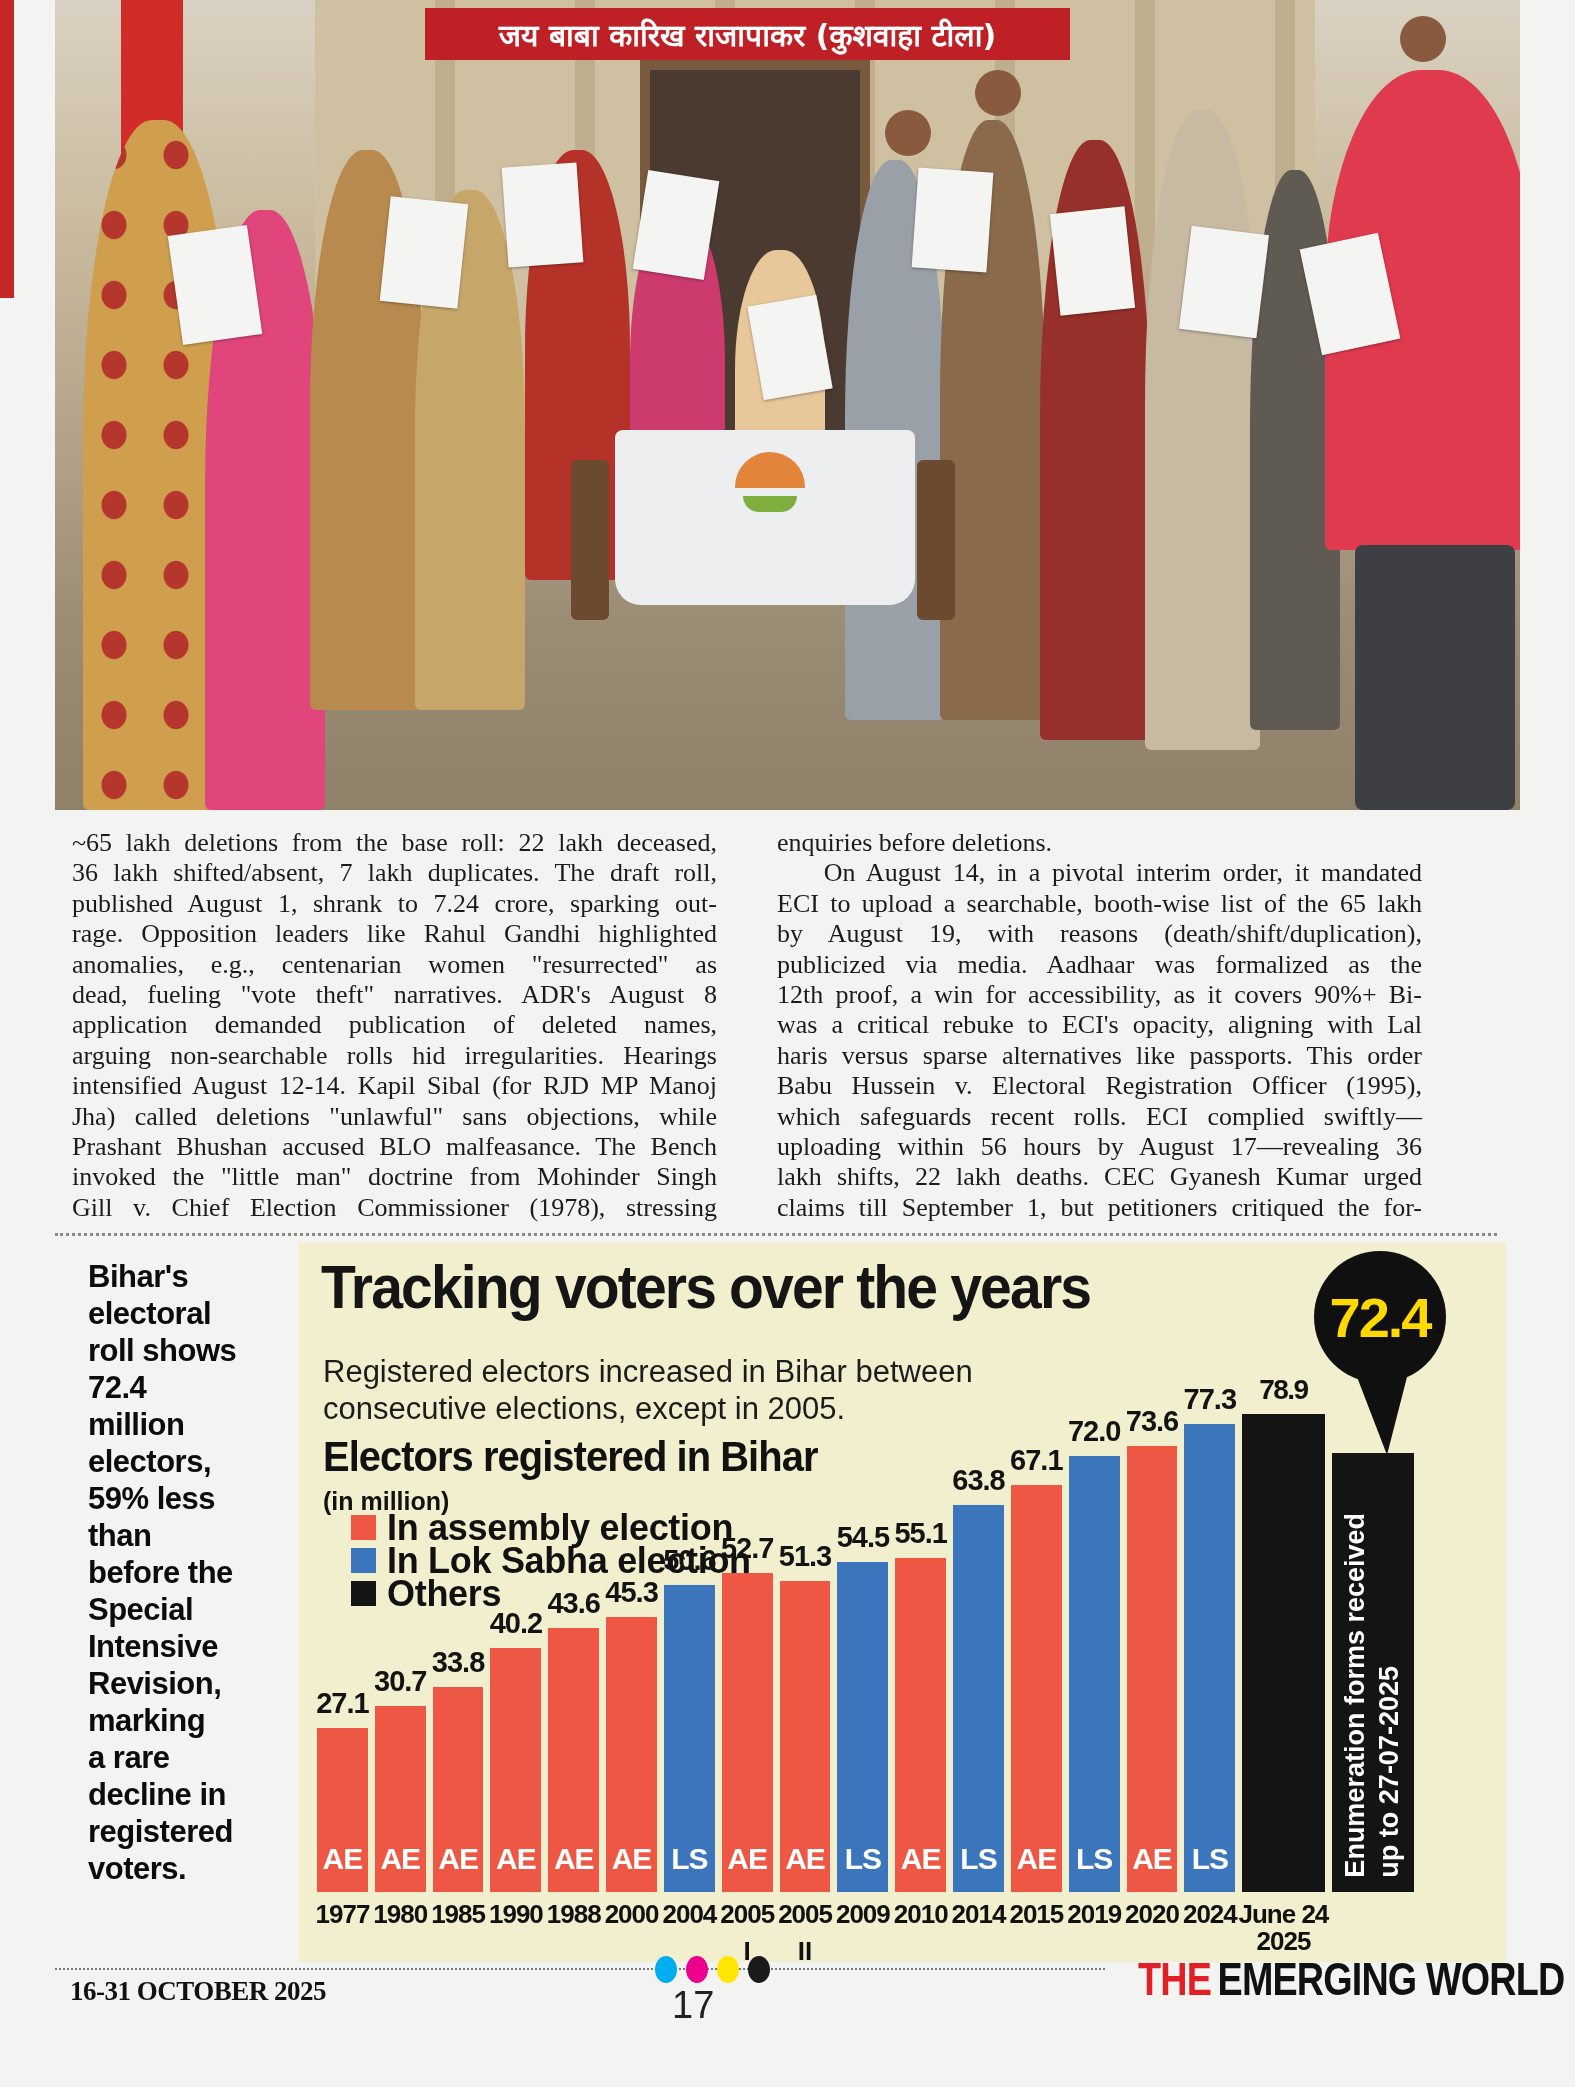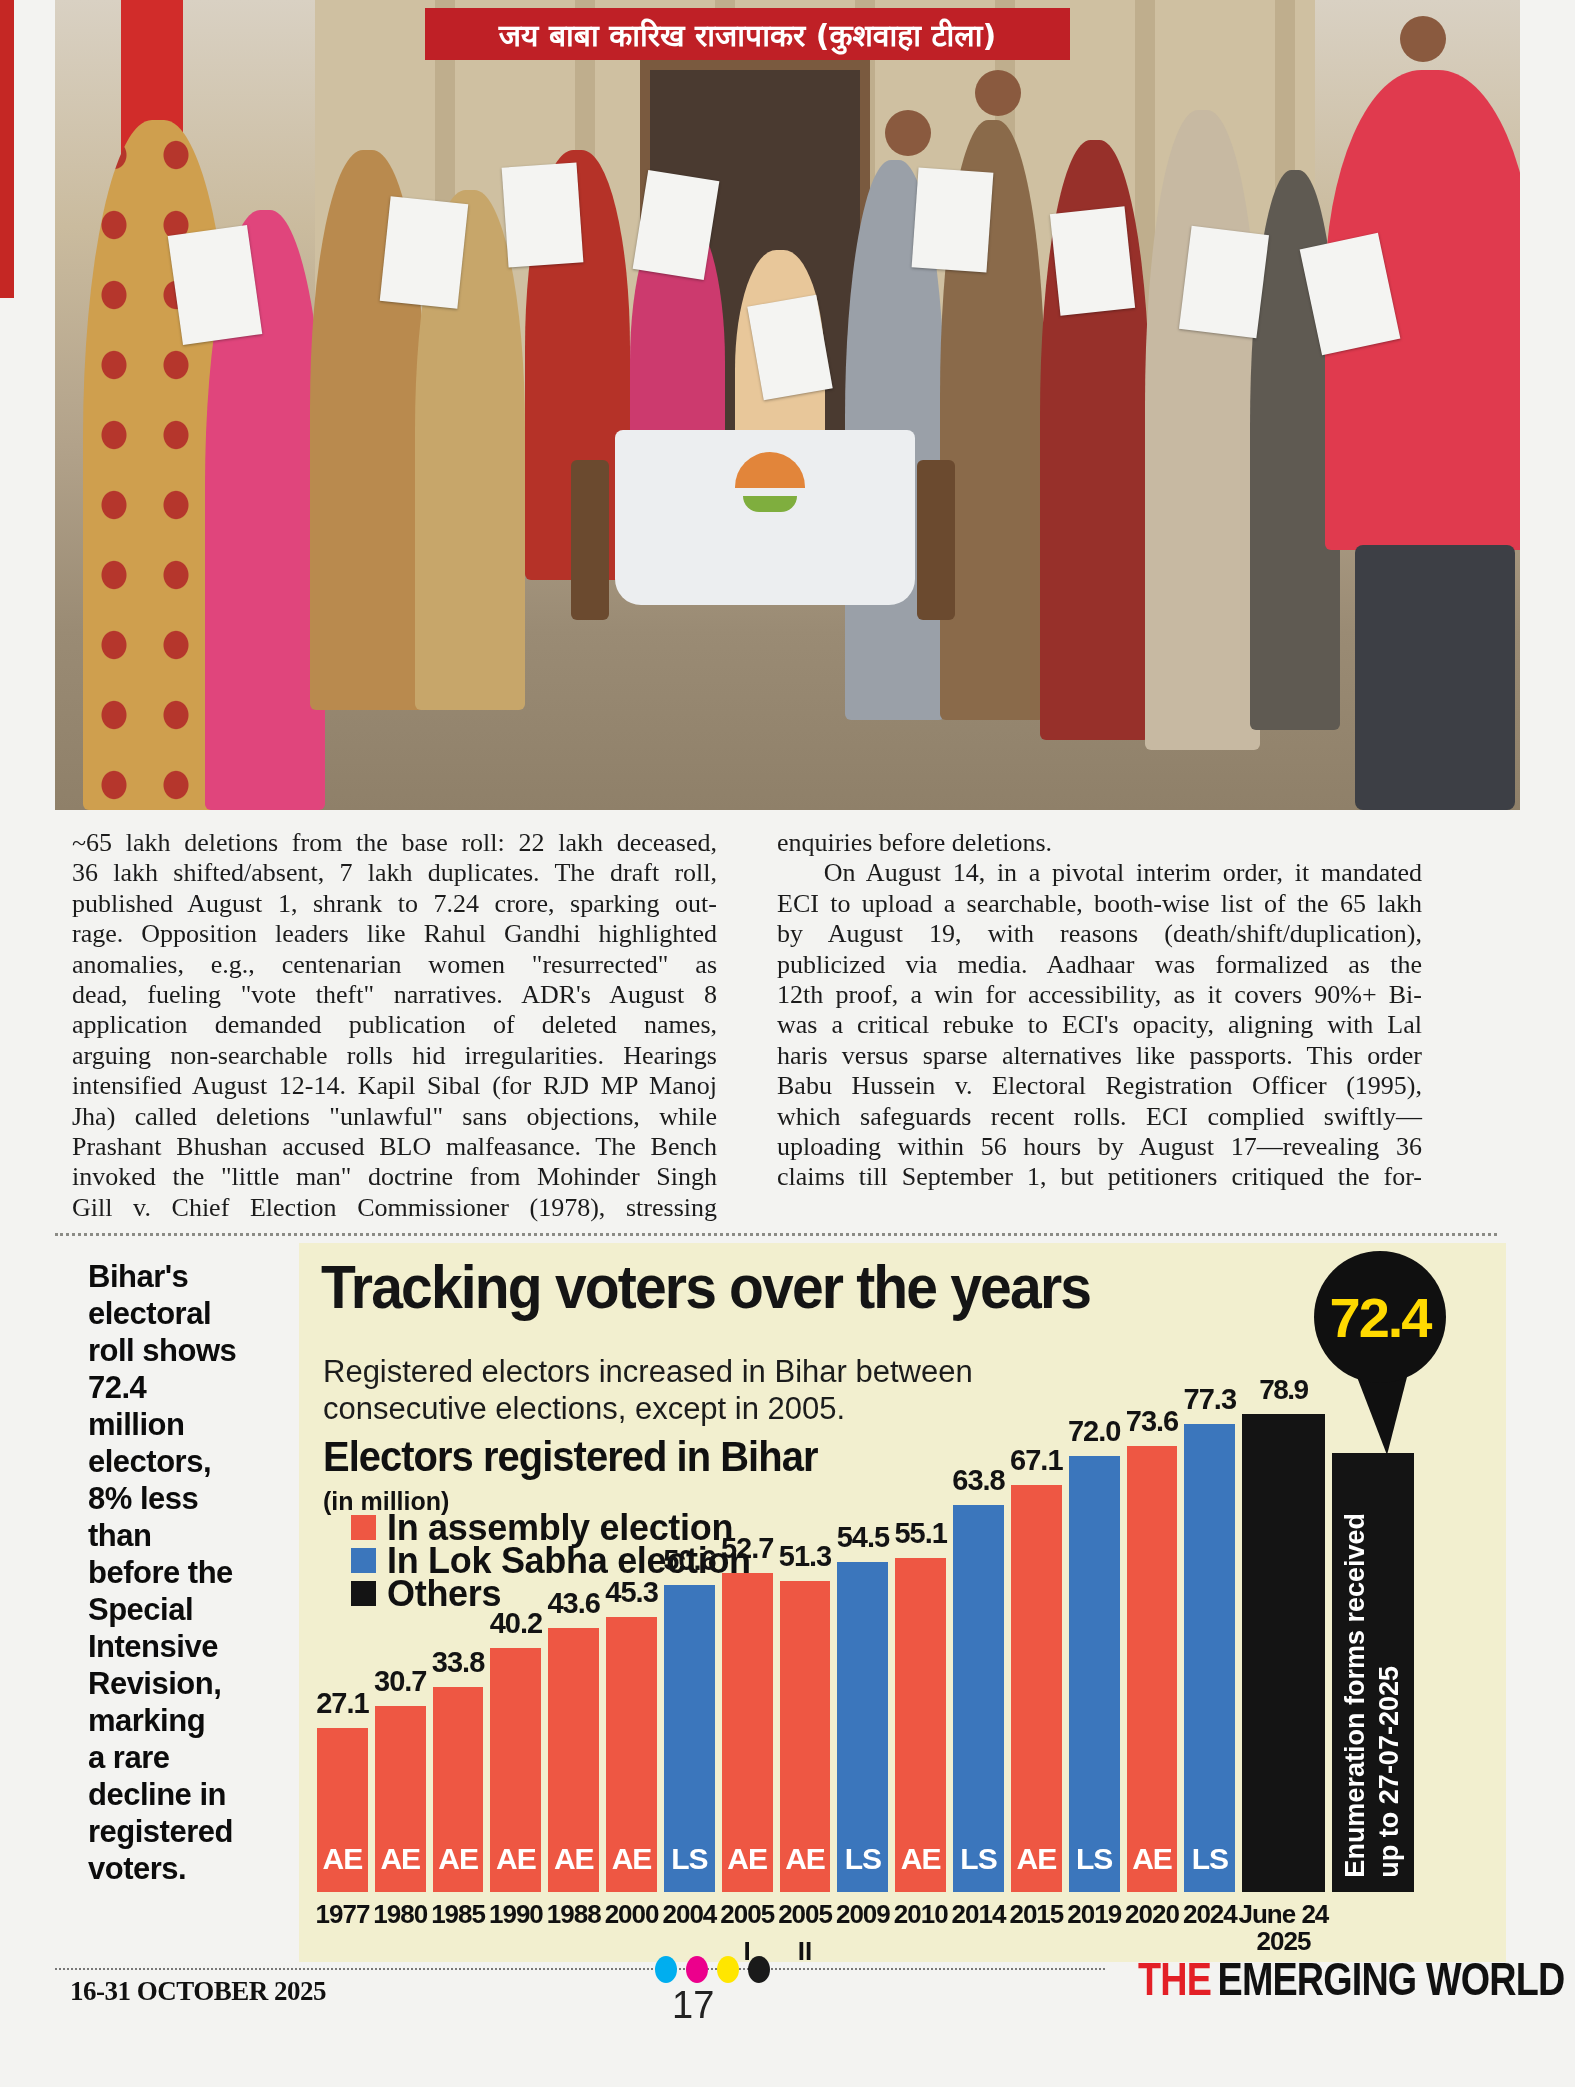--- a/index.html
+++ b/index.html
@@ -148,33 +148,34 @@
       <div class="line">&nbsp;&nbsp;&nbsp;&nbsp;On August 14, in a pivotal interim order, it mandated</div>
       <div class="line">ECI to upload a searchable, booth-wise list of the 65 lakh</div>
       <div class="line">by August 19, with reasons (death/shift/duplication),</div>
       <div class="line">publicized via media. Aadhaar was formalized as the</div>
       <div class="line">12th proof, a win for accessibility, as it covers 90%+ Bi-</div>
       <div class="line">was a critical rebuke to ECI's opacity, aligning with Lal</div>
       <div class="line">haris versus sparse alternatives like passports. This order</div>
       <div class="line">Babu Hussein v. Electoral Registration Officer (1995),</div>
       <div class="line">which safeguards recent rolls. ECI complied swiftly—</div>
       <div class="line">uploading within 56 hours by August 17—revealing 36</div>
+      <div class="line">lakh shifts, 22 lakh deaths. CEC Gyanesh Kumar urged</div>
       <div class="line">claims till September 1, but petitioners critiqued the for-</div>
     </div>
 
   <div class="sep" style="top:1233px;"></div>
 
   <div class="sidebar" id="sidebar">
       <div>Bihar's</div>
       <div>electoral</div>
       <div>roll shows</div>
       <div>72.4</div>
       <div>million</div>
       <div>electors,</div>
-      <div>8% less</div>
+      <div>59% less</div>
       <div>than</div>
       <div>before the</div>
       <div>Special</div>
       <div>Intensive</div>
       <div>Revision,</div>
       <div>marking</div>
       <div>a rare</div>
       <div>decline in</div>
       <div>registered</div>
       <div>voters.</div>

